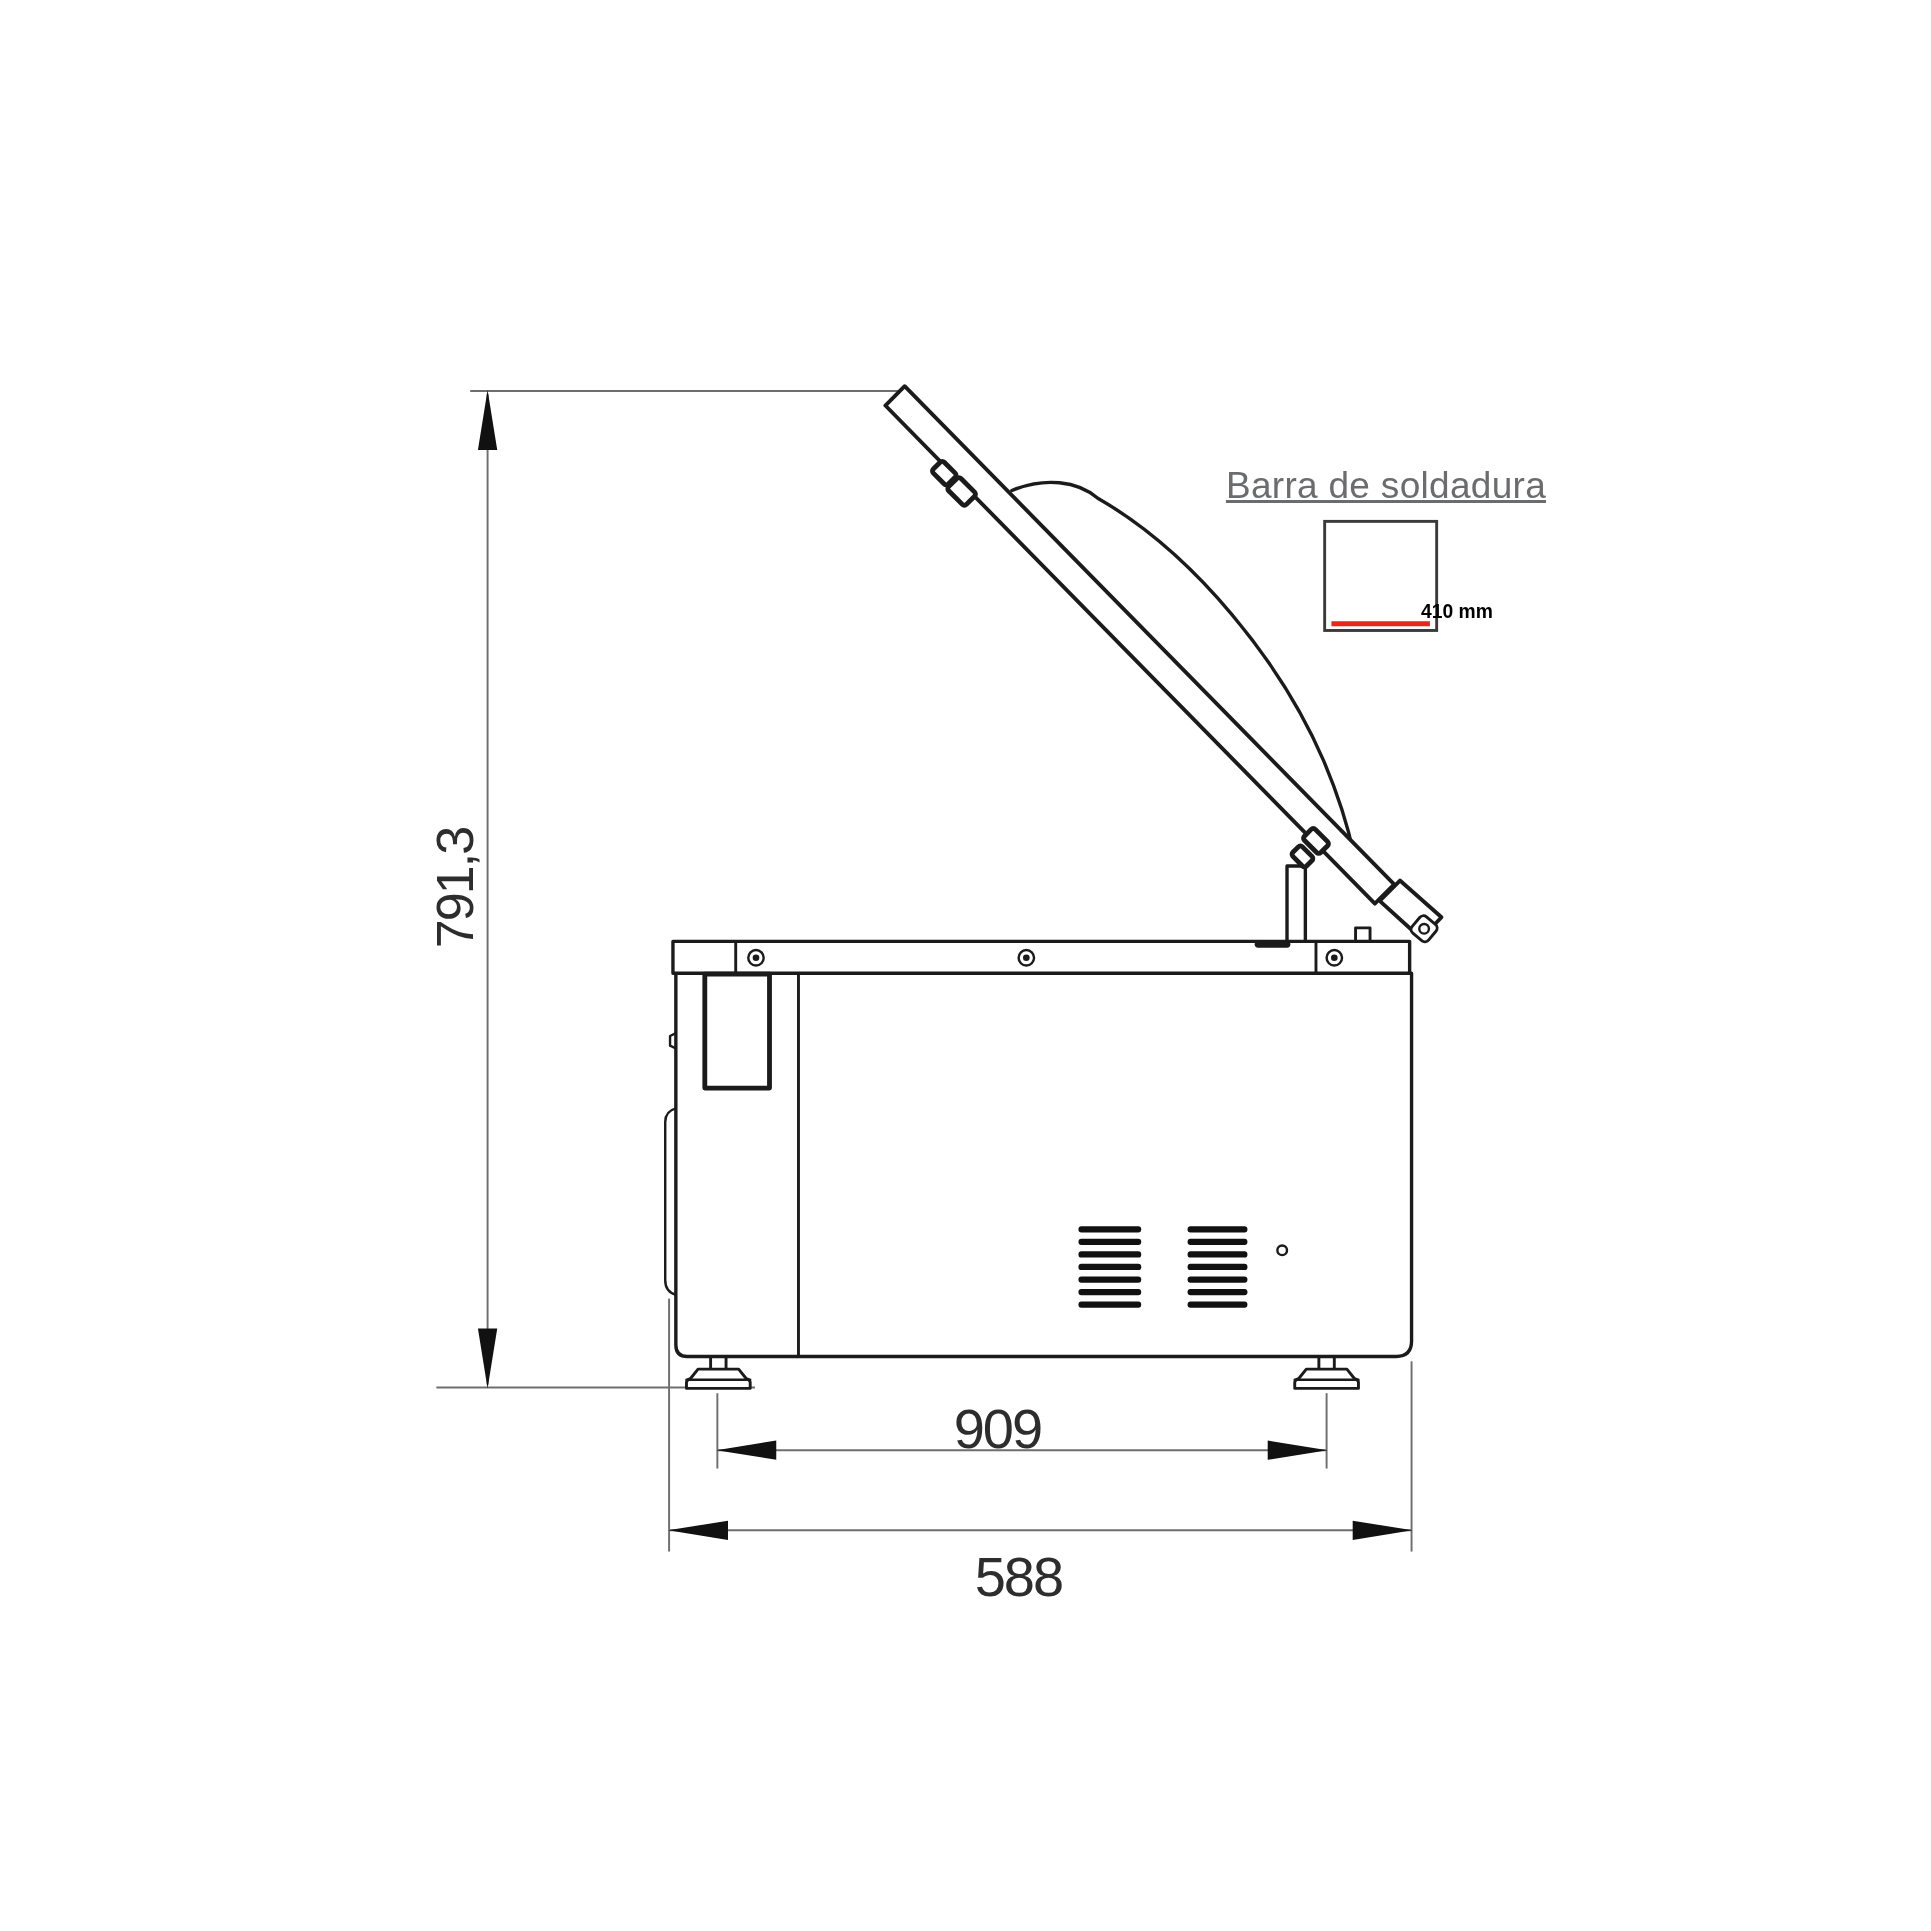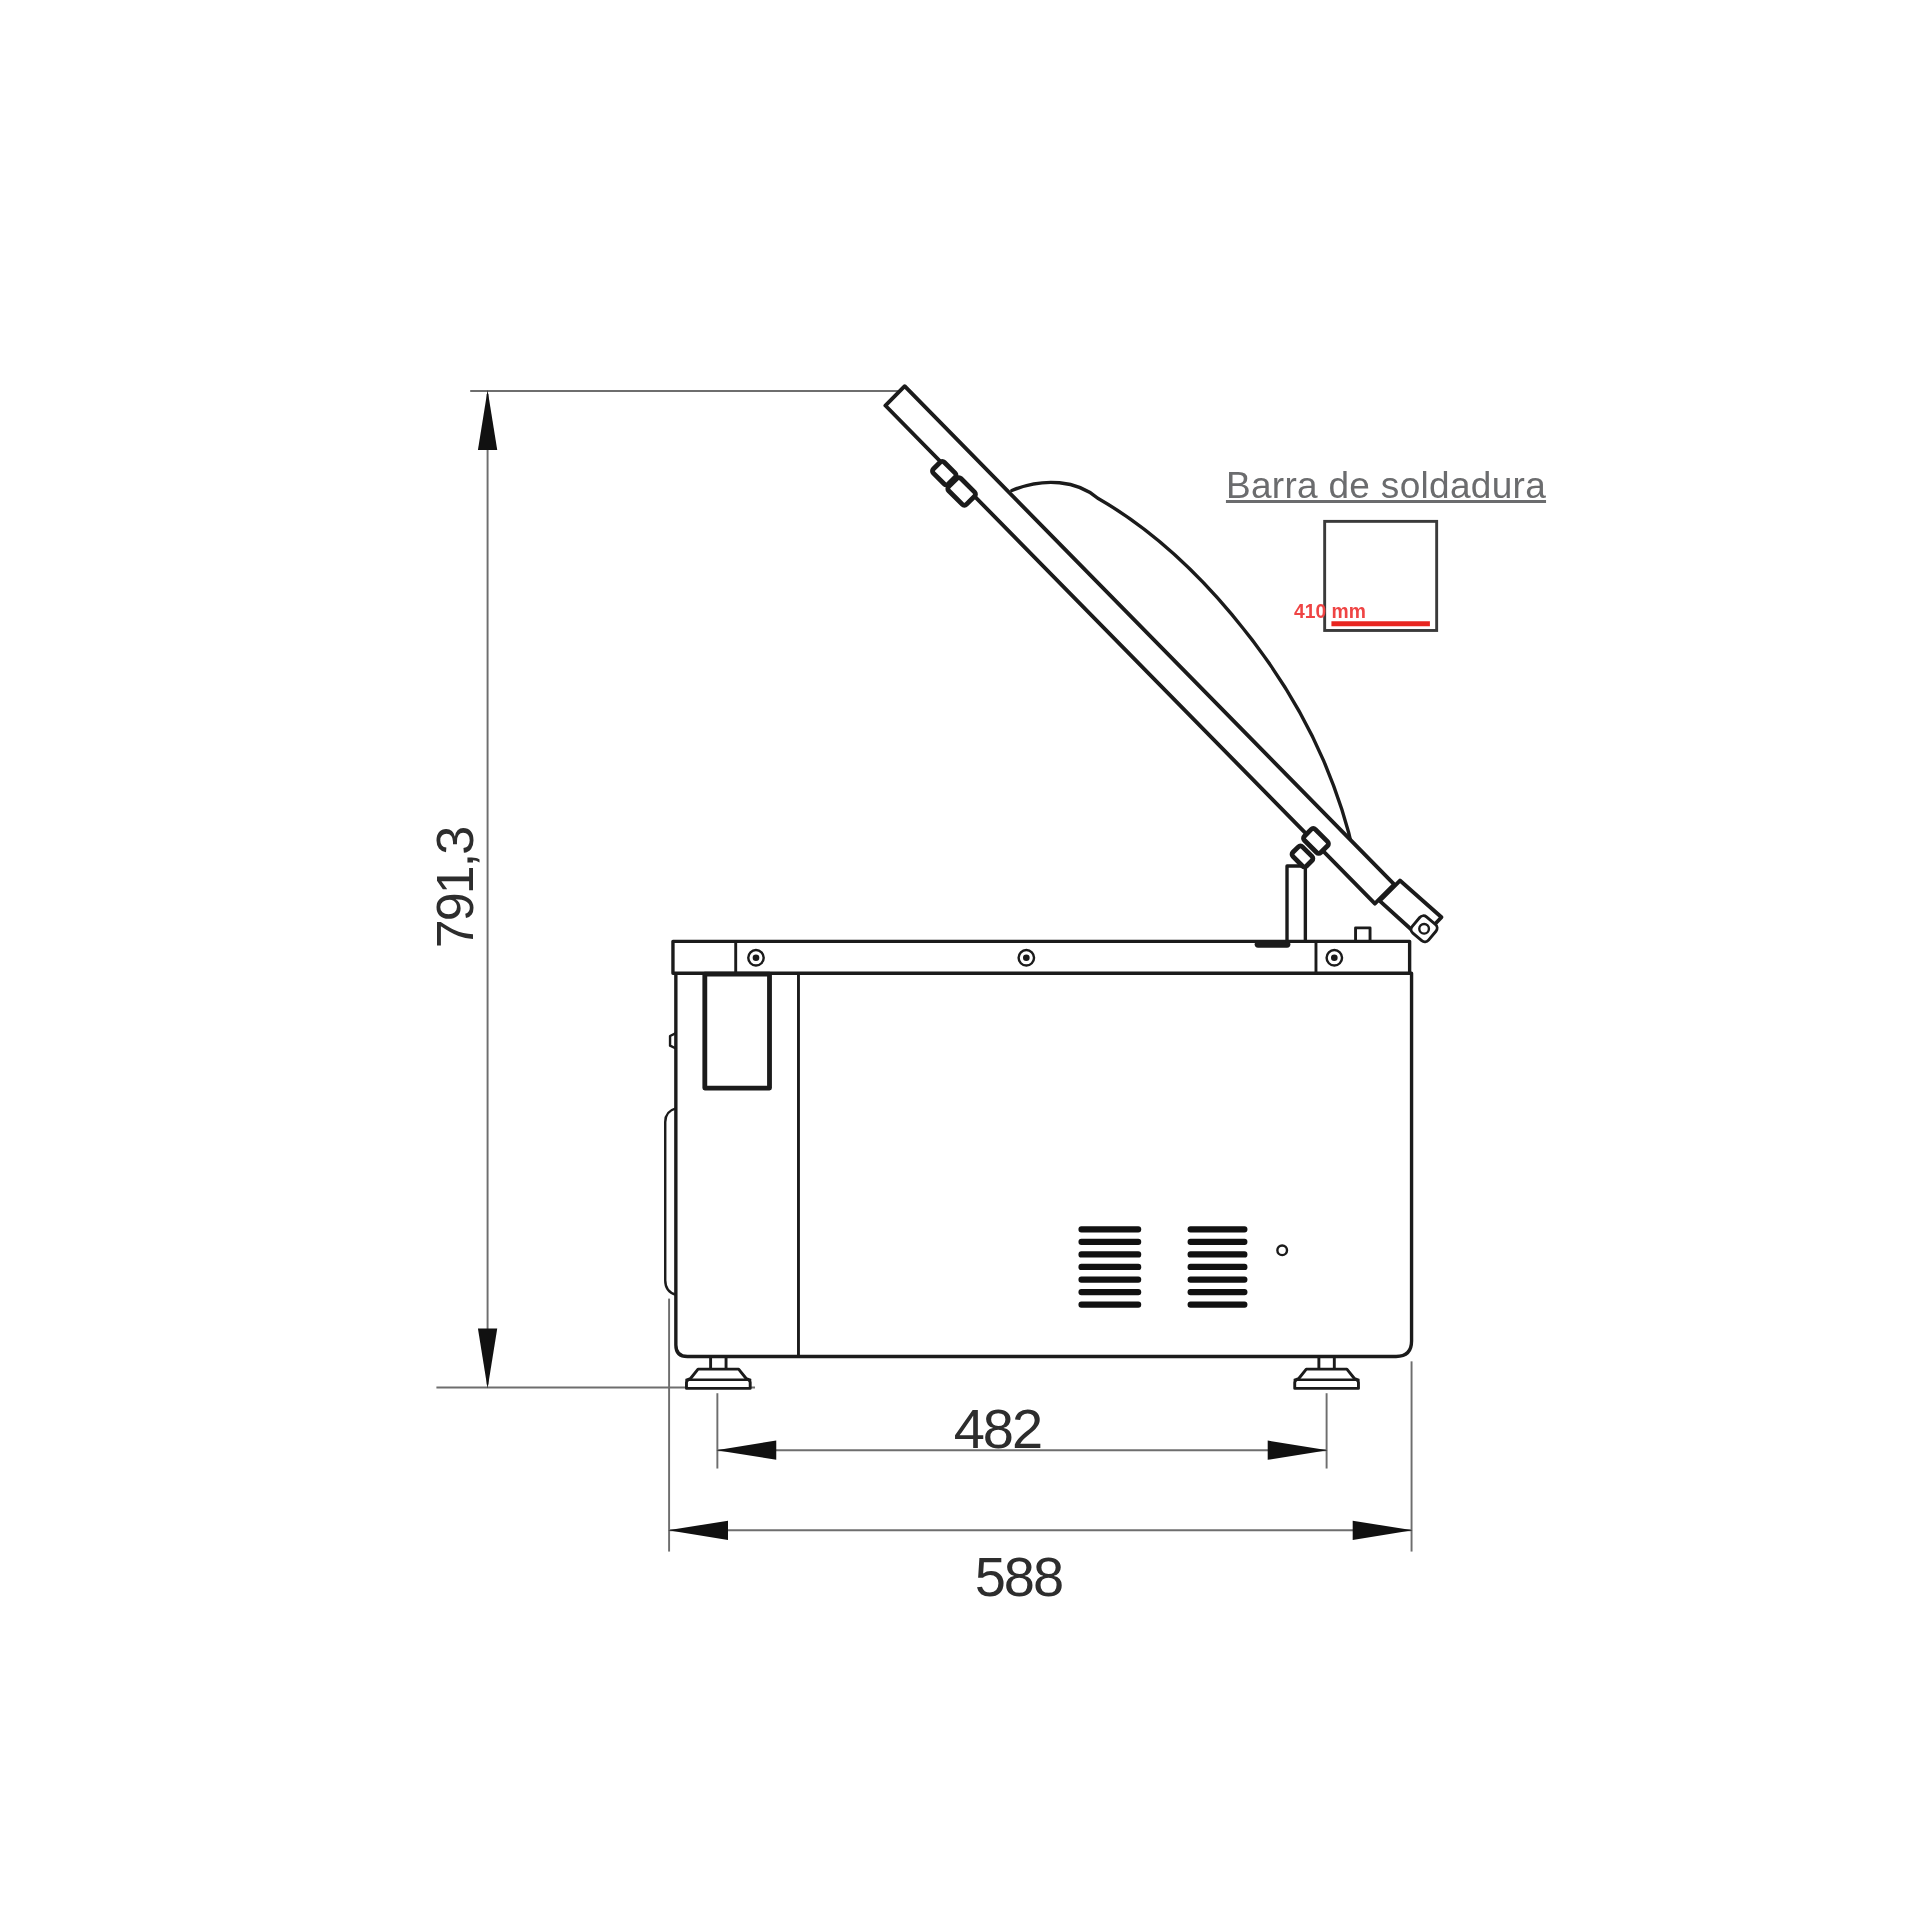--- a/index.html
+++ b/index.html
@@ -28,24 +28,24 @@
   .dim-588{left:946px;top:1544px;width:145px;}
   .bar-title{
     left:1188px;top:465px;width:396px;
     text-align:center;
     font-size:37px;font-weight:500;
     letter-spacing:0.3px;
     color:#6b6c6e;
     text-decoration:underline;
   }
   .bar-size{
-    left:1276px;top:601px;width:108px;
+    left:1403px;top:601px;width:108px;
     text-align:center;
     font-size:19.3px;font-weight:600;
-    color:#ef4444;
+    color:#000000;
   }
 </style>
 </head>
 <body>
 
 <div class="canvas">
 
   <svg width="1931" height="1931" viewBox="0 0 2000 2000">
 
     <g stroke="#6e6e6e" stroke-width="2" fill="none">
@@ -180,18 +180,18 @@
       <line x1="1379" y1="646" x2="1481" y2="646" stroke="#e8251f" stroke-width="5"></line>
     </g>
   </svg>
 
   <div class="txt bar-title">Barra de soldadura</div>
 
   <div class="txt bar-size">410 mm</div>
 
   <div class="txt dim-num dim-height">791,3</div>
 
-  <div class="txt dim-num dim-482">482</div>
+  <div class="txt dim-num dim-482">909</div>
 
   <div class="txt dim-num dim-588">588</div>
 
 </div>
 
 
 </body></html>

